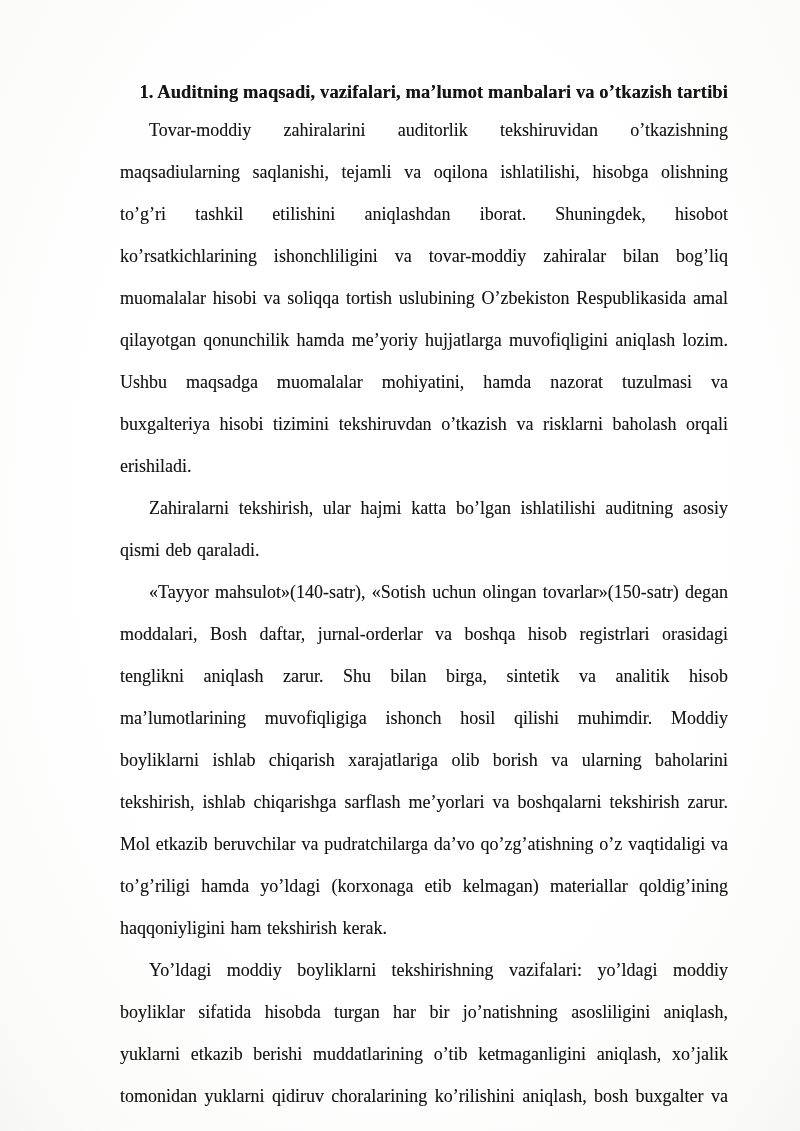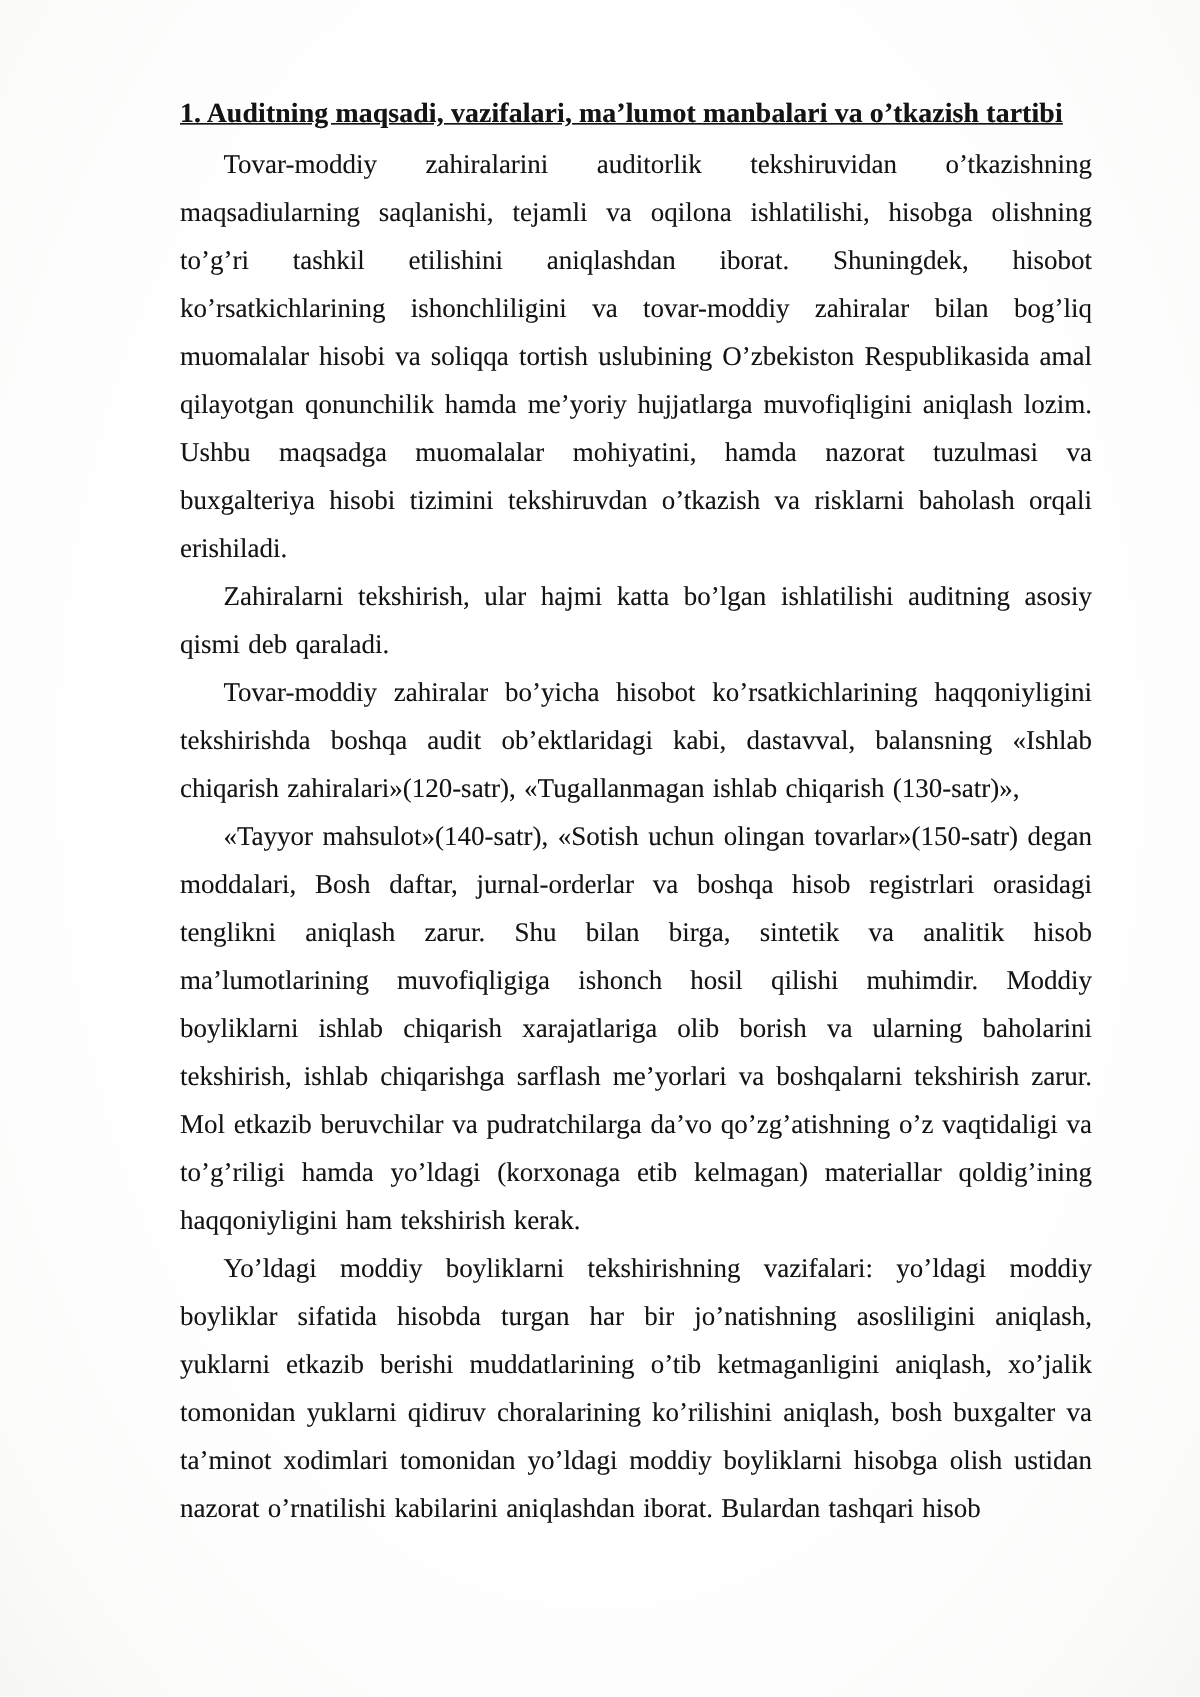--- a/index.html
+++ b/index.html
@@ -20,44 +20,42 @@
     font-family: "Liberation Serif", "DejaVu Serif", serif;
     color: #141414;
   }
   .content {
     position: absolute;
     left: 120px;
     top: 60px;
     width: 608px;
   }
   .doc-title {
-    margin: 0 0 0 0;
+    margin: 16px 0 0 0;
     font-size: 18.5px;
     font-weight: bold;
     line-height: 33px;
-    text-align: left;
+    text-align: right;
     letter-spacing: 0.1px;
     text-shadow: 0 0 0.4px rgba(0,0,0,0.55);
-    text-decoration: underline;
   }
   .para {
     margin: 0;
     font-size: 18px;
-    line-height: 32px;
+    line-height: 42px;
     text-align: justify;
     text-indent: 29px;
     word-spacing: 1px;
     text-shadow: 0 0 0.3px rgba(0,0,0,0.35);
   }
 </style>
 </head>
 <body>
 
 <div class="page">
   <div class="content">
     <h1 class="doc-title">1. Auditning maqsadi, vazifalari, ma’lumot manbalari va o’tkazish tartibi</h1>
     <p class="para">Tovar-moddiy zahiralarini auditorlik tekshiruvidan o’tkazishning maqsadiularning saqlanishi, tejamli va oqilona ishlatilishi, hisobga olishning to’g’ri tashkil etilishini aniqlashdan iborat. Shuningdek, hisobot ko’rsatkichlarining ishonchliligini va tovar-moddiy zahiralar bilan bog’liq muomalalar hisobi va soliqqa tortish uslubining O’zbekiston Respublikasida amal qilayotgan qonunchilik hamda me’yoriy hujjatlarga muvofiqligini aniqlash lozim. Ushbu maqsadga muomalalar mohiyatini, hamda nazorat tuzulmasi va buxgalteriya hisobi tizimini tekshiruvdan o’tkazish va risklarni baholash orqali erishiladi.</p>
     <p class="para">Zahiralarni tekshirish, ular hajmi katta bo’lgan ishlatilishi auditning asosiy qismi deb qaraladi.</p>
-    <p class="para">Tovar-moddiy zahiralar bo’yicha hisobot ko’rsatkichlarining haqqoniyligini tekshirishda boshqa audit ob’ektlaridagi kabi, dastavval, balansning «Ishlab chiqarish zahiralari»(120-satr), «Tugallanmagan ishlab chiqarish (130-satr)»,</p>
     <p class="para">«Tayyor mahsulot»(140-satr), «Sotish uchun olingan tovarlar»(150-satr) degan moddalari, Bosh daftar, jurnal-orderlar va boshqa hisob registrlari orasidagi tenglikni aniqlash zarur. Shu bilan birga, sintetik va analitik hisob ma’lumotlarining muvofiqligiga ishonch hosil qilishi muhimdir. Moddiy boyliklarni ishlab chiqarish xarajatlariga olib borish va ularning baholarini tekshirish, ishlab chiqarishga sarflash me’yorlari va boshqalarni tekshirish zarur. Mol etkazib beruvchilar va pudratchilarga da’vo qo’zg’atishning o’z vaqtidaligi va to’g’riligi hamda yo’ldagi (korxonaga etib kelmagan) materiallar qoldig’ining haqqoniyligini ham tekshirish kerak.</p>
     <p class="para">Yo’ldagi moddiy boyliklarni tekshirishning vazifalari: yo’ldagi moddiy boyliklar sifatida hisobda turgan har bir jo’natishning asosliligini aniqlash, yuklarni etkazib berishi muddatlarining o’tib ketmaganligini aniqlash, xo’jalik tomonidan yuklarni qidiruv choralarining ko’rilishini aniqlash, bosh buxgalter va ta’minot xodimlari tomonidan yo’ldagi moddiy boyliklarni hisobga olish ustidan nazorat o’rnatilishi kabilarini aniqlashdan iborat. Bulardan tashqari hisob</p>
   </div>
 </div>
 
 </body></html>

